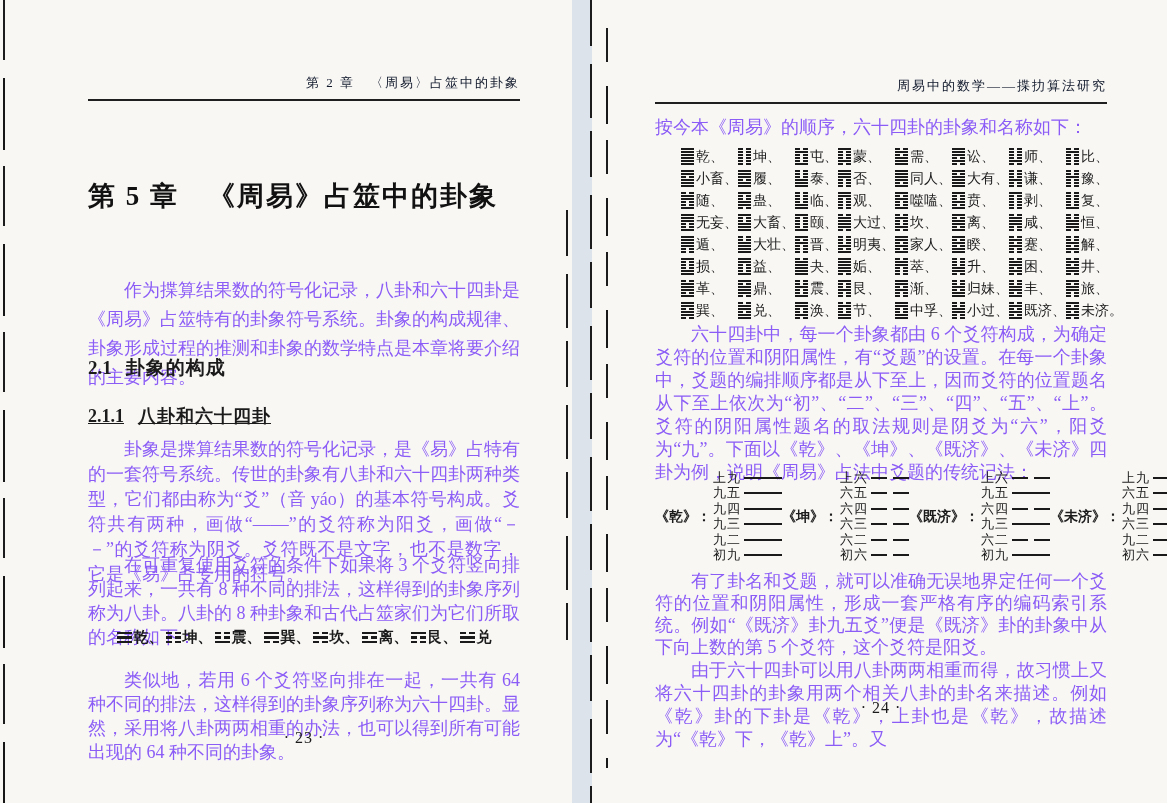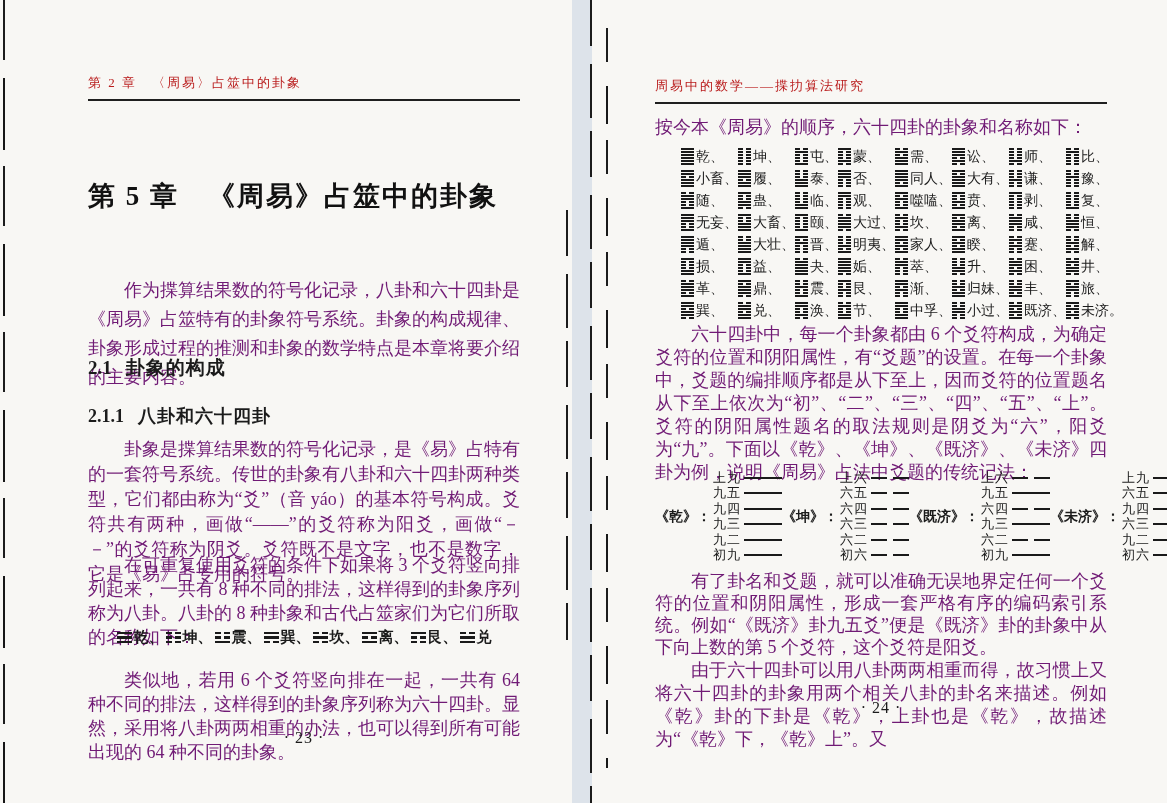--- a/index.html
+++ b/index.html
@@ -28,41 +28,41 @@
   .vline.gutter-c    { left:606px; top:28px; height:740px;
     background:repeating-linear-gradient(180deg,#1c1c1c 0 34px, transparent 34px 58px, #181818 58px 96px, transparent 96px 112px); }
 
   
   .col { position:absolute; top:0; }
   #left-col  { left:88px;  width:432px; }
   #right-col { left:655px; width:452px; }
   .abs { position:absolute; left:0; width:100%; }
 
   .running-head {
-    text-align:left; font-size:13px; letter-spacing:2px; color:#b91c1c;
+    text-align:right; font-size:13px; letter-spacing:2px; color:#0f172a;
   }
   .head-rule { height:2px; background:#1f1f1f; }
 
   .chapter-title {
     font-size:27px; font-weight:bold; letter-spacing:2px; color:#111;
   }
   .para {
-    font-size:18px; text-align:justify; color:#701a75;
+    font-size:18px; text-align:justify; color:#8b5cf6;
   }
   .indent { text-indent:2em; }
   .lh27 { line-height:29px; }
   .lh25 { line-height:25px; }
   .lh24 { line-height:24px; }
   .lh23 { line-height:23px; }
   .lh22 { line-height:22px; }
 
   .sec-head { font-size:19px; font-weight:bold; }
   .sec-num  { font-family:"Liberation Serif", serif; margin-right:14px; }
   .sec-name { font-family:"Liberation Sans","DejaVu Sans",sans-serif; letter-spacing:1px;margin-top:32px; }
-  .subsec-head { font-size:18px; font-weight:bold; }
+  .subsec-head { font-size:18px; font-weight:bold;text-decoration:underline; }
 
   .pageno { text-align:center; font-size:16px; letter-spacing:1px;font-family:Liberation Serif, serif; }
 
   
   .trigram-row { display:flex; justify-content:center; gap:2px; font-size:15px; font-weight:bold; }
   .tri-item { display:flex; align-items:center; white-space:nowrap; }
   .trisym { display:inline-block; width:15px; margin-right:2px; }
   .trisym .ln { height:2.4px; margin:0 0 2px 0; }
   .trisym .ln:last-child { margin-bottom:0; }
 

